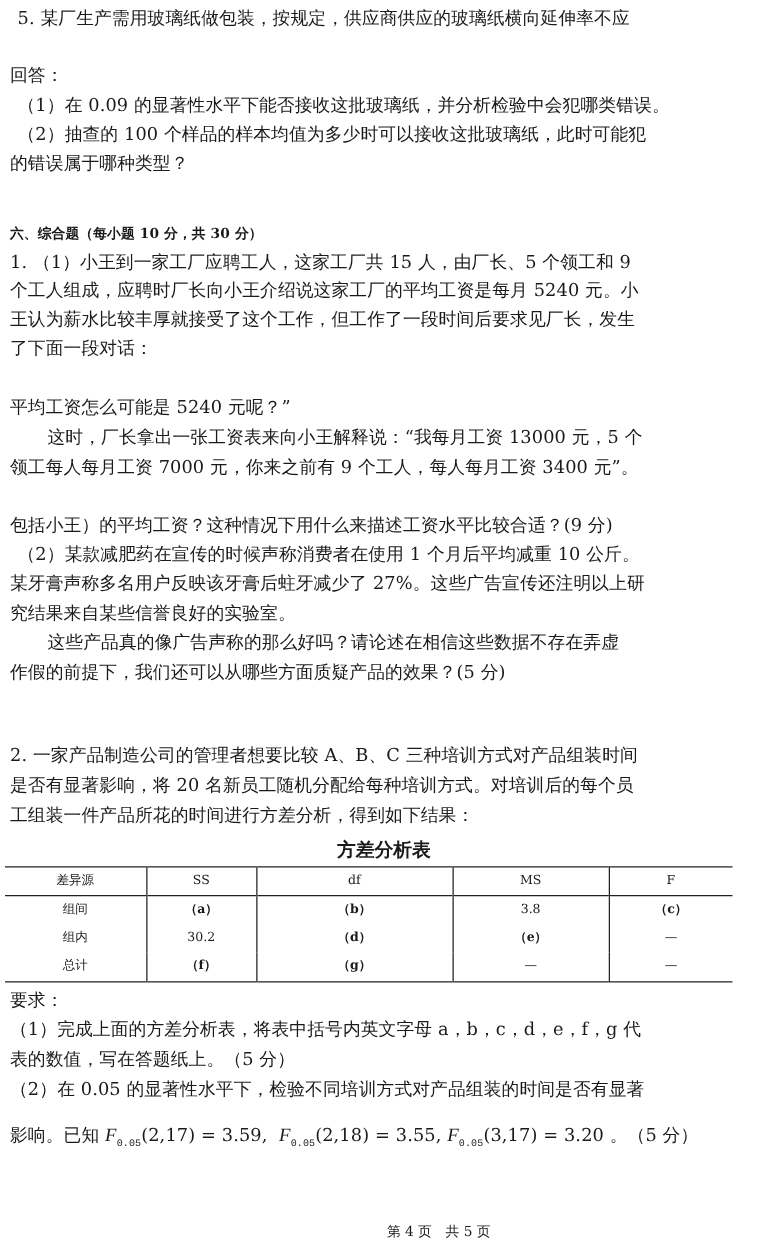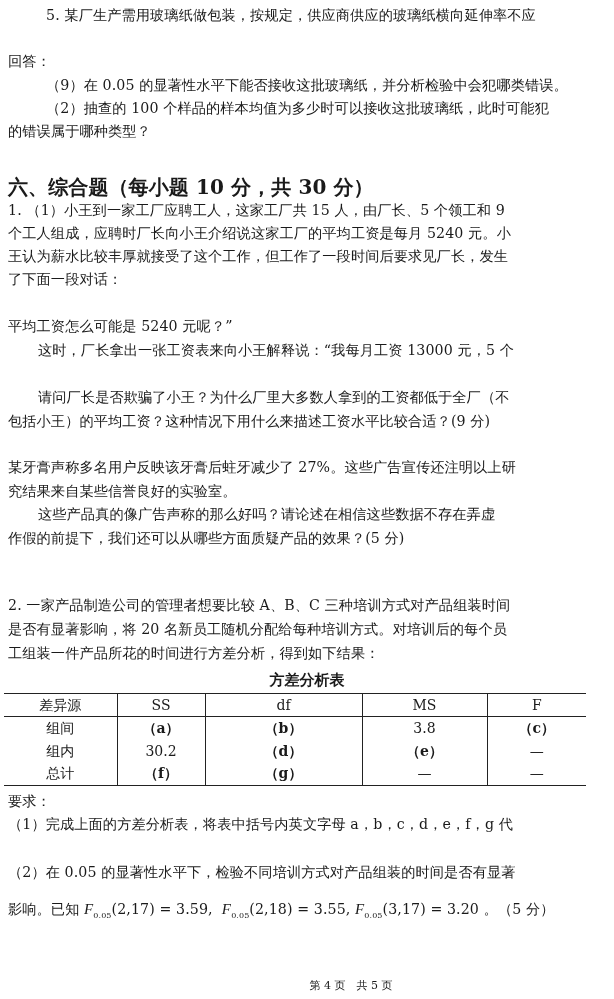--- a/index.html
+++ b/index.html
@@ -3,61 +3,62 @@
   <meta charset="utf-8">
   <style>
     html, body { margin: 0; padding: 0; }
     body {
       width: 614px; height: 999px; background: #ffffff; color: #1a1a1a;
       font-family: "DejaVu Serif", "Liberation Serif", serif;
       font-size: 14.2px; line-height: 22.4px; overflow: hidden; position: relative;
     }
     .page { position: absolute; left: 0; top: 0; width: 614px; height: 999px; }
     .line { position: absolute; left: 8px; white-space: nowrap; letter-spacing: 0.1px; }
-    .ind1 { left: 14px; margin-left: 32px; }
+    .ind1 { left: 14px; }
     .ind2 { left: 38px; }
-    .sect { font-weight: bold; font-size: 20px; }
+    .sect { font-weight: bold; font-size: 11px; }
     .table-title { position: absolute; top: 669px; left: 0; width: 614px; text-align: center; font-weight: bold; font-size: 15px; }
     table.anova {
       position: absolute; left: 4px; top: 693px; width: 582px; border-collapse: collapse;
-      font-size: 14px;
+      font-size: 10px;
     }
     table.anova th, table.anova td {
       text-align: center; height: 21px; padding: 0; font-weight: normal;
       border-left: 1.2px solid #222;
     }
     table.anova th:first-child, table.anova td:first-child { border-left: none; }
     table.anova thead tr { border-top: 1.5px solid #222; border-bottom: 1.5px solid #222; }
     table.anova tbody tr:last-child { border-bottom: 1.5px solid #222; }
     table.anova td.ph { font-weight: bold; }
     .footer { position: absolute; top: 975px; left: 0; width: 614px; text-align: center; font-size: 11px; padding-left: 44px; }
-    sub { font-size: 8px; }
+    sub { font-size: 8px; font-family: Liberation Mono, monospace; }
     i.F { font-family: "Liberation Serif", serif; font-style: italic; font-size: 15px; }
   </style>
 </head>
 <body>
 
 <div class="page">
 
   <div class="line ind1" style="top:4px">5. 某厂生产需用玻璃纸做包装，按规定，供应商供应的玻璃纸横向延伸率不应</div>
   <div class="line" style="top:50px">回答：</div>
-  <div class="line ind1" style="top:74px">（9）在 0.05 的显著性水平下能否接收这批玻璃纸，并分析检验中会犯哪类错误。</div>
+  <div class="line ind1" style="top:74px">（1）在 0.09 的显著性水平下能否接收这批玻璃纸，并分析检验中会犯哪类错误。</div>
   <div class="line ind1" style="top:97px">（2）抽查的 100 个样品的样本均值为多少时可以接收这批玻璃纸，此时可能犯</div>
   <div class="line" style="top:120px">的错误属于哪种类型？</div>
 
   <div class="line sect" style="top:176px">六、综合题（每小题 10 分，共 30 分）</div>
 
   <div class="line" style="top:199px">1. （1）小王到一家工厂应聘工人，这家工厂共 15 人，由厂长、5 个领工和 9</div>
   <div class="line" style="top:222px">个工人组成，应聘时厂长向小王介绍说这家工厂的平均工资是每月 5240 元。小</div>
   <div class="line" style="top:268px">了下面一段对话：</div>
   <div class="line" style="top:245px">王认为薪水比较丰厚就接受了这个工作，但工作了一段时间后要求见厂长，发生</div>
   <div class="line" style="top:315px">平均工资怎么可能是 5240 元呢？”</div>
   <div class="line ind2" style="top:339px">这时，厂长拿出一张工资表来向小王解释说：“我每月工资 13000 元，5 个</div>
-  <div class="line ind2" style="top:386px">请问厂长是否欺骗了小王？为什么厂里大多数人拿到的工资都低于全厂（不</div>
+  <div class="line" style="top:363px">领工每人每月工资 7000 元，你来之前有 9 个工人，每人每月工资 3400 元”。</div>
   <div class="line" style="top:410px">包括小王）的平均工资？这种情况下用什么来描述工资水平比较合适？(9 分)</div>
+  <div class="line ind1" style="top:433px">（2）某款减肥药在宣传的时候声称消费者在使用 1 个月后平均减重 10 公斤。</div>
   <div class="line" style="top:456px">某牙膏声称多名用户反映该牙膏后蛀牙减少了 27%。这些广告宣传还注明以上研</div>
   <div class="line" style="top:480px">究结果来自某些信誉良好的实验室。</div>
   <div class="line ind2" style="top:503px">这些产品真的像广告声称的那么好吗？请论述在相信这些数据不存在弄虚</div>
   <div class="line" style="top:527px">作假的前提下，我们还可以从哪些方面质疑产品的效果？(5 分)</div>
 
   <div class="line" style="top:594px">2. 一家产品制造公司的管理者想要比较 A、B、C 三种培训方式对产品组装时间</div>
   <div class="line" style="top:618px">是否有显著影响，将 20 名新员工随机分配给每种培训方式。对培训后的每个员</div>
   <div class="line" style="top:642px">工组装一件产品所花的时间进行方差分析，得到如下结果：</div>
 
   <div class="table-title">方差分析表</div>
@@ -99,19 +100,20 @@
         <td class="ph">（f）</td>
         <td class="ph">（g）</td>
         <td>—</td>
         <td>—</td>
       </tr>
     </tbody>
   </table>
 
   <div class="line" style="top:790px">要求：</div>
   <div class="line" style="top:813px">（1）完成上面的方差分析表，将表中括号内英文字母 a，b，c，d，e，f，g 代</div>
+  <div class="line" style="top:837px">表的数值，写在答题纸上。（5 分）</div>
   <div class="line" style="top:861px">（2）在 0.05 的显著性水平下，检验不同培训方式对产品组装的时间是否有显著</div>
   <div class="line" style="top:898px">
     <span>影响。已知 </span><i class="F">F</i><sub>0.05</sub><span>(2,17) = 3.59,</span>&nbsp;&nbsp;<i class="F">F</i><sub>0.05</sub><span>(2,18) = 3.55,</span>&nbsp;<i class="F">F</i><sub>0.05</sub><span>(3,17) = 3.20</span><span> 。（5 分）</span>
   </div>
 
   <div class="footer">第 4 页　共 5 页</div>
 </div>
 
 </body></html>

